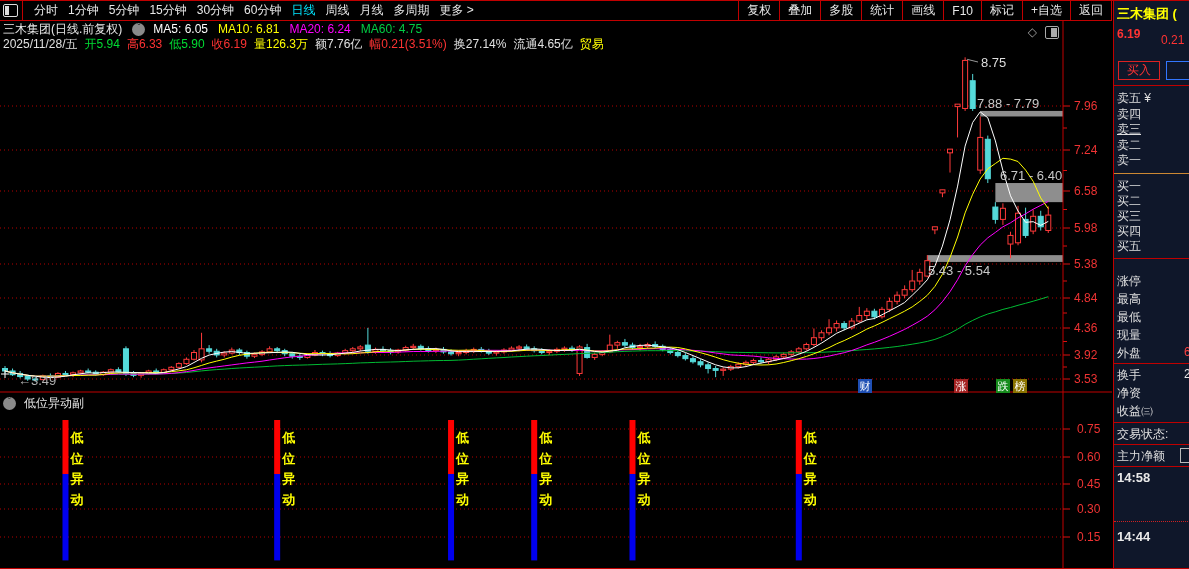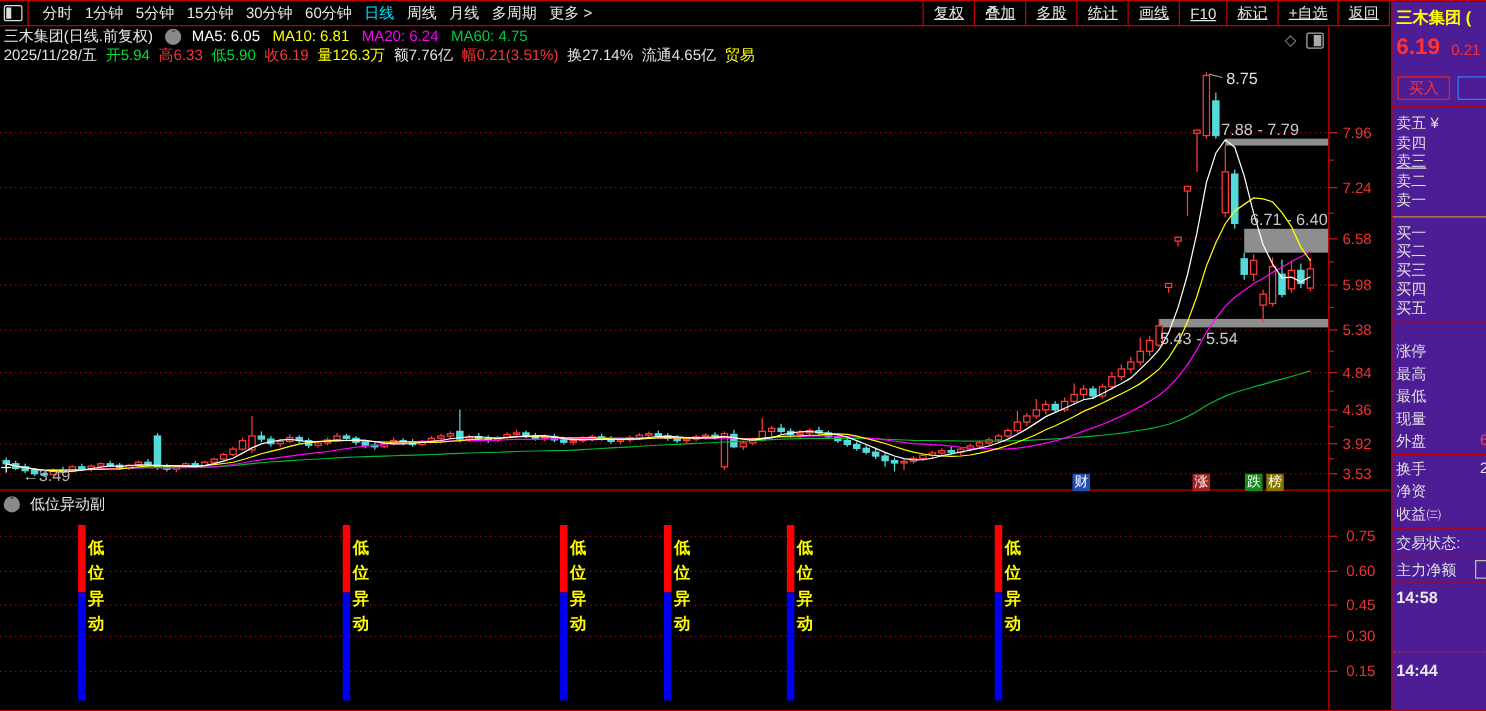--- a/index.html
+++ b/index.html
@@ -9,43 +9,43 @@
   
   #topbar{position:absolute;left:0;top:0;width:1112px;height:20px;display:flex;align-items:center;
           border-bottom:1px solid #c00000;box-sizing:border-box;z-index:5;background:#000;}
   #win-icon{width:13px;height:11px;border:1px solid #ddd;border-radius:2px;margin:0 4px 0 3px;position:relative;}
   #win-icon::after{content:"";position:absolute;left:1px;top:1px;bottom:1px;width:4px;background:#ddd;}
   #topbar .vsep{width:1px;height:20px;background:#c00000;margin-right:6px;}
   .mitem{font-size:12px;color:#e8e8e8;margin:0 5px;white-space:nowrap;cursor:default;}
   .mitem.active{color:#00e5ff;}
   #topbar-right{margin-left:auto;display:flex;height:20px;}
   .tbtn{border-left:1px solid #c00000;font-size:12px;color:#e8e8e8;display:flex;align-items:center;
-        padding:0 8px;white-space:nowrap;text-decoration:underline;}
+        padding:0 8px;white-space:nowrap;}
   .tbtn:last-child{border-right:1px solid #c00000;}
   
   #title-row{position:absolute;left:3px;top:21px;height:14px;display:flex;align-items:center;z-index:4;font-size:12px;}
   #title-row .seg{margin-right:10px;white-space:nowrap;}
   .circle-icon{display:inline-block;width:13px;height:13px;border-radius:50%;background:#8a8a8a;color:#222;
                font-size:10px;line-height:11px;text-align:center;margin-right:8px;}
   #corner-icons{position:absolute;right:130px;top:24px;z-index:6;display:flex;align-items:center;gap:8px;}
   #diamond-icon{color:#999;font-size:12px;}
   #panel-icon{width:12px;height:11px;border:1px solid #aaa;border-radius:2px;position:relative;}
   #panel-icon::after{content:"";position:absolute;right:1px;top:1px;bottom:1px;width:6px;background:#aaa;}
   #info-row{position:absolute;left:3px;top:36px;height:14px;display:flex;align-items:center;z-index:4;font-size:12px;}
   #info-row .seg{margin-right:7px;white-space:nowrap;}
   
   #chart-svg{position:absolute;left:0;top:0;z-index:1;}
   
   #sub-header{position:absolute;left:3px;top:394px;height:16px;display:flex;align-items:center;z-index:4;font-size:12px;color:#e8e8e8;}
   
   .tag{position:absolute;top:378px;width:14px;height:14px;font-size:11px;line-height:14px;text-align:center;color:#fff;z-index:4;}
   
-  #sidebar{position:absolute;left:1113px;top:0;width:76px;height:569px;background:#4c1d95;border-left:1px solid #c00000;box-sizing:border-box;z-index:5;overflow:hidden;}
+  #sidebar{position:absolute;left:1113px;top:0;width:76px;height:569px;background:#0f172a;border-left:1px solid #c00000;box-sizing:border-box;z-index:5;overflow:hidden;}
   #sb-title{position:absolute;left:3px;top:4px;font-size:13px;font-weight:bold;color:#ffff00;white-space:nowrap;}
-  #sb-price{position:absolute;left:3px;top:26px;font-size:18px;font-weight:bold;color:#ff3333;}
+  #sb-price{position:absolute;left:3px;top:26px;font-size:12px;font-weight:bold;color:#ff3333;}
   #sb-change{position:absolute;left:47px;top:32px;font-size:12px;color:#ff3333;white-space:nowrap;}
   #buy-btn{position:absolute;left:4px;top:60px;width:40px;height:17px;border:1px solid #dd2222;color:#ff3333;
            font-size:12px;text-align:center;line-height:17px;}
   #sell-btn{position:absolute;left:52px;top:60px;width:30px;height:17px;border:1px solid #3377ff;}
   .sb-row{position:absolute;left:3px;font-size:12px;color:#dfdfdf;white-space:nowrap;}
   .sb-sep{position:absolute;left:0;width:76px;height:1px;background:#c00000;}
   .sb-sep.orange{background:#cc8833;}
   .sb-dotted{position:absolute;left:0;width:76px;border-top:1px dotted #cc2222;}
   .sb-val{position:absolute;font-size:12px;}
   .sb-time{position:absolute;left:3px;font-size:13px;font-weight:bold;color:#e8e8e8;}

